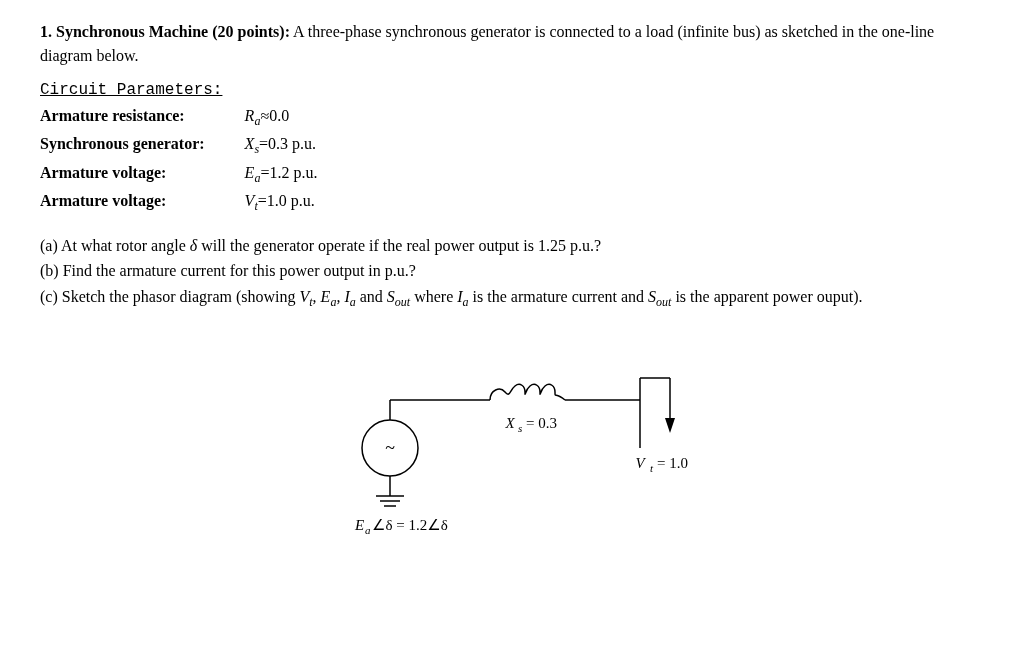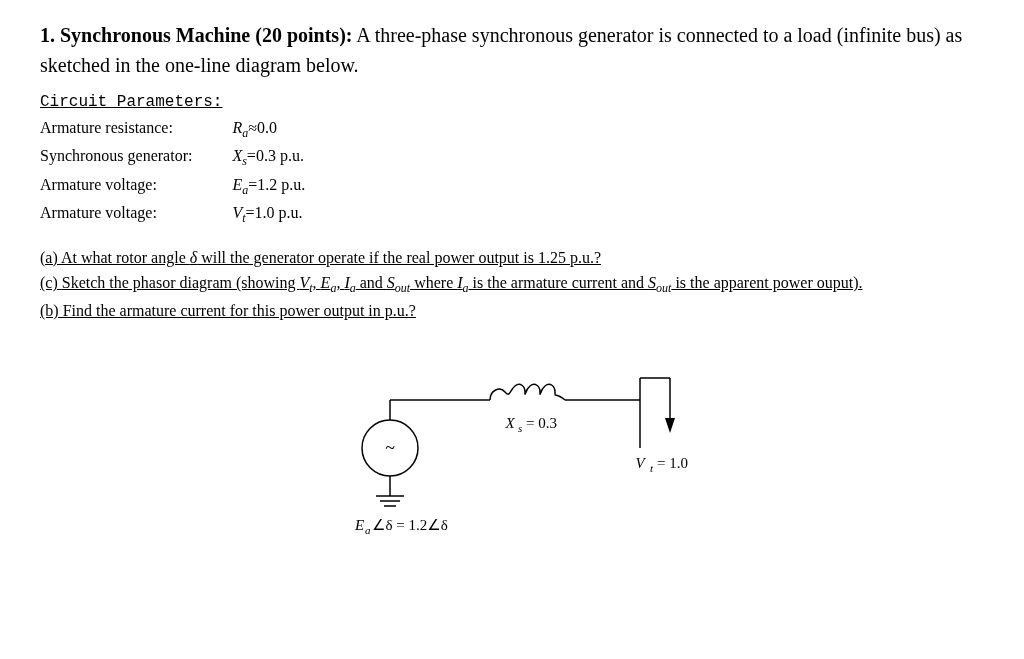--- a/index.html
+++ b/index.html
@@ -9,21 +9,21 @@
       font-size: 16px;
       color: #000;
       width: 1024px;
       min-height: 659px;
       padding: 20px 40px 20px 40px;
     }
     .main-content {
       max-width: 940px;
     }
     .problem-title {
-      font-size: 20px;
+      font-size: 16px;
       line-height: 1.5;
       margin-bottom: 12px;
     }
     .circuit-params {
       margin-bottom: 16px;
     }
     .underline {
       text-decoration: underline;
       font-family: Liberation Mono, monospace;
     }
@@ -31,29 +31,29 @@
       display: table;
       margin-top: 4px;
     }
     .params-row {
       display: table-row;
     }
     .params-label {
       display: table-cell;
       padding-right: 40px;
       line-height: 1.6;
+      font-weight: bold;
     }
     .params-value {
       display: table-cell;
       line-height: 1.6;
     }
     .questions {
-      margin-bottom: 24px;
+      margin-bottom: 36px;
       line-height: 1.6;
-      text-decoration: underline;
     }
     .diagram-area {
       display: flex;
       justify-content: center;
       margin-top: 10px;
       position: relative;
     }
     .diagram-svg {
       width: 420px;
       height: 200px;
@@ -107,24 +107,24 @@
         </div>
       </div>
     </div>
   </div>
 
   <div class="questions">
     <div>
       (a) At what rotor angle <em>δ</em> will the generator operate if the real power output is 1.25 p.u.?
     </div>
     <div>
-      (c) Sketch the phasor diagram (showing <em>V<sub>t</sub></em>, <em>E<sub>a</sub></em>, <em>I<sub>a</sub></em> and <em>S<sub>out</sub></em> where <em>I<sub>a</sub></em> is the armature current and <em>S<sub>out</sub></em> is the apparent power ouput).
+      (b) Find the armature current for this power output in p.u.?
     </div>
     <div>
-      (b) Find the armature current for this power output in p.u.?
+      (c) Sketch the phasor diagram (showing <em>V<sub>t</sub></em>, <em>E<sub>a</sub></em>, <em>I<sub>a</sub></em> and <em>S<sub>out</sub></em> where <em>I<sub>a</sub></em> is the armature current and <em>S<sub>out</sub></em> is the apparent power ouput).
     </div>
   </div>
 
   <div class="diagram-area">
     <svg class="diagram-svg" viewBox="0 0 420 200" xmlns="http://www.w3.org/2000/svg">
 
       <circle cx="90" cy="100" r="28" fill="none" stroke="#000" stroke-width="1.5"></circle>
 
       <text x="90" y="106" text-anchor="middle" font-size="18" font-family="Times New Roman" fill="#000">~</text>
 

